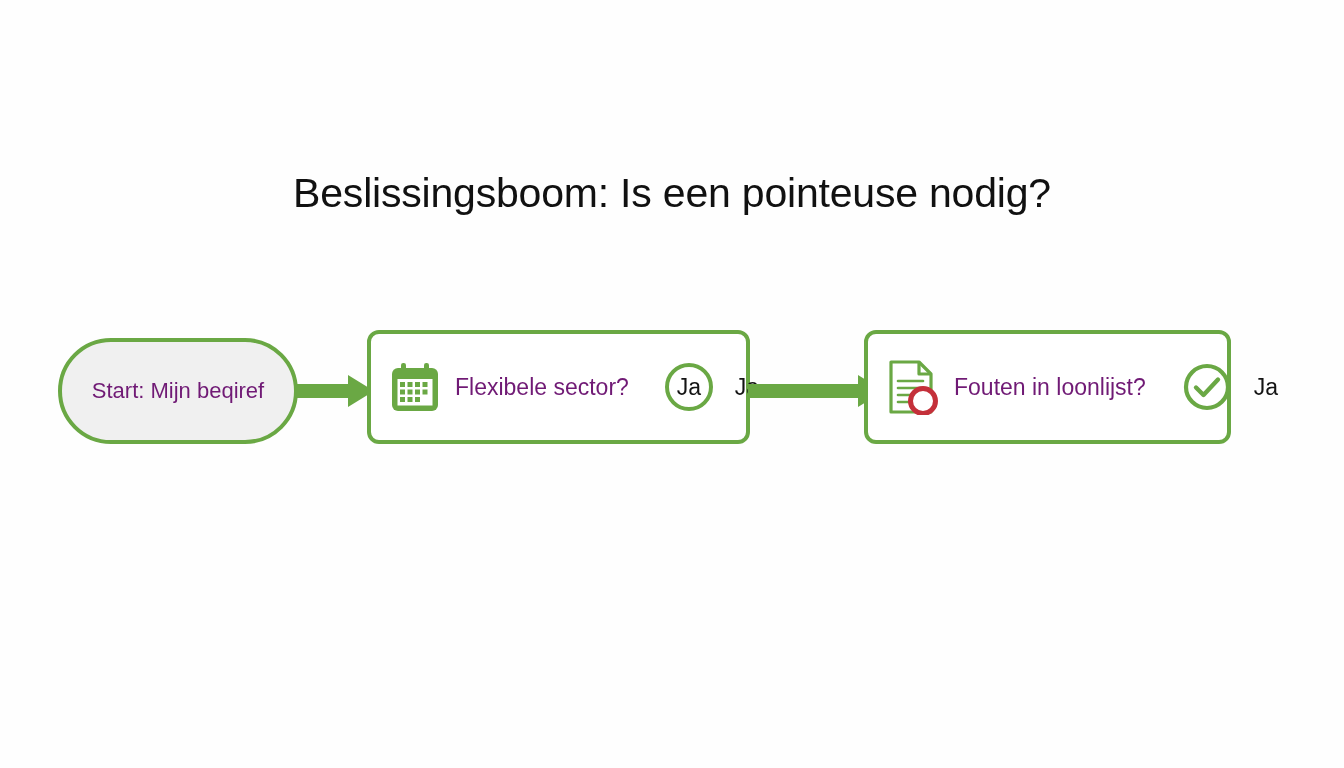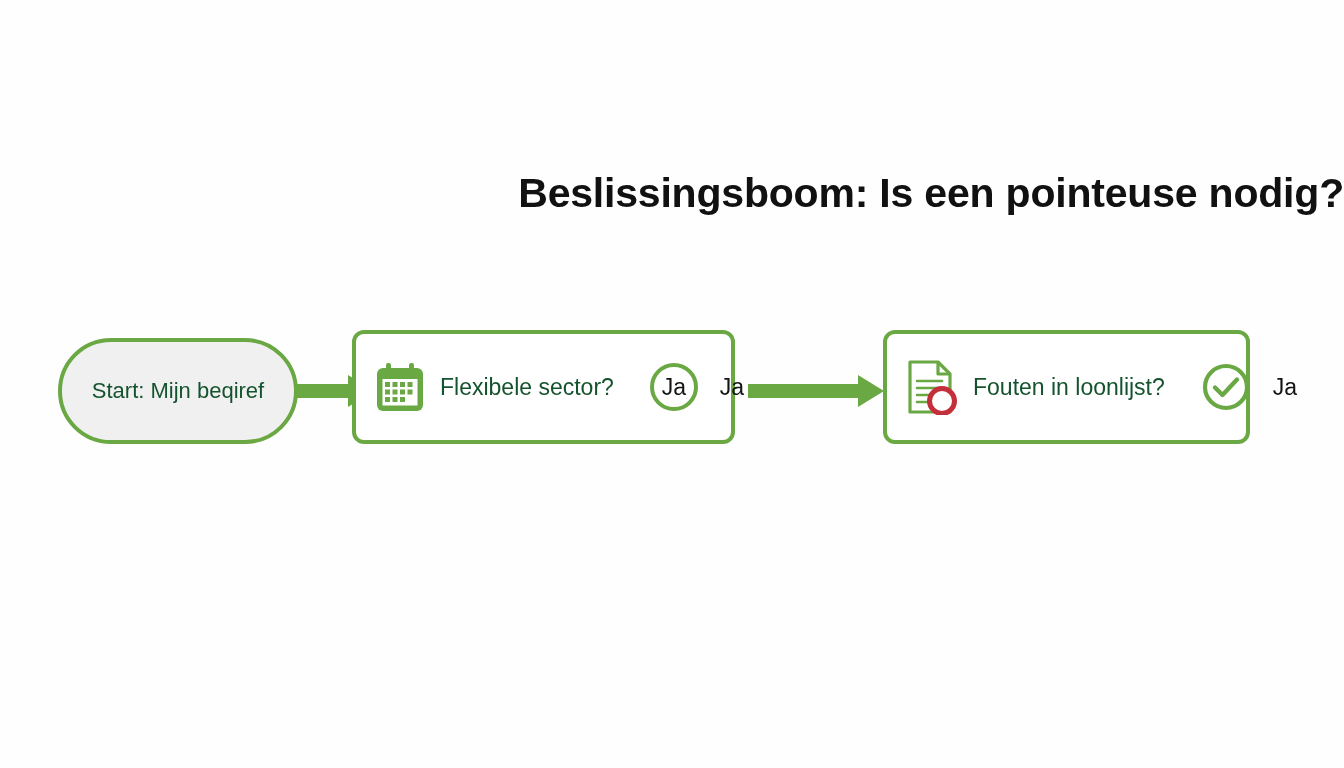--- a/index.html
+++ b/index.html
@@ -20,32 +20,32 @@
     height: 768px;
     background: #fefefe;
   }
 
   
   .title {
     position: absolute;
     left: 0;
     top: 170px;
     width: 1344px;
-    text-align: right;
+    text-align: center;
     font-size: 41px;
-    font-weight: bold;
+    font-weight: normal;
     color: #111111;
     letter-spacing: -0.2px;
     white-space: nowrap;
   }
 
   
   .node-label {
     font-size: 23px;
-    color: #14532d;
+    color: #701a75;
     white-space: nowrap;
   }
 
   
   .start-node {
     position: absolute;
     left: 58px;
     top: 338px;
     width: 240px;
     height: 106px;
@@ -65,27 +65,27 @@
   .box-node {
     position: absolute;
     background: #ffffff;
     border: 4px solid #6aa844;
     border-radius: 12px;
     box-sizing: border-box;
     display: flex;
     align-items: center;
   }
   #node-flexibele {
-    left: 352px;
+    left: 367px;
     top: 330px;
     width: 383px;
     height: 114px;
   }
   #node-fouten {
-    left: 883px;
+    left: 864px;
     top: 330px;
     width: 367px;
     height: 114px;
   }
   .node-inner {
     display: flex;
     align-items: center;
     gap: 14px;
     padding-left: 18px;
   }

